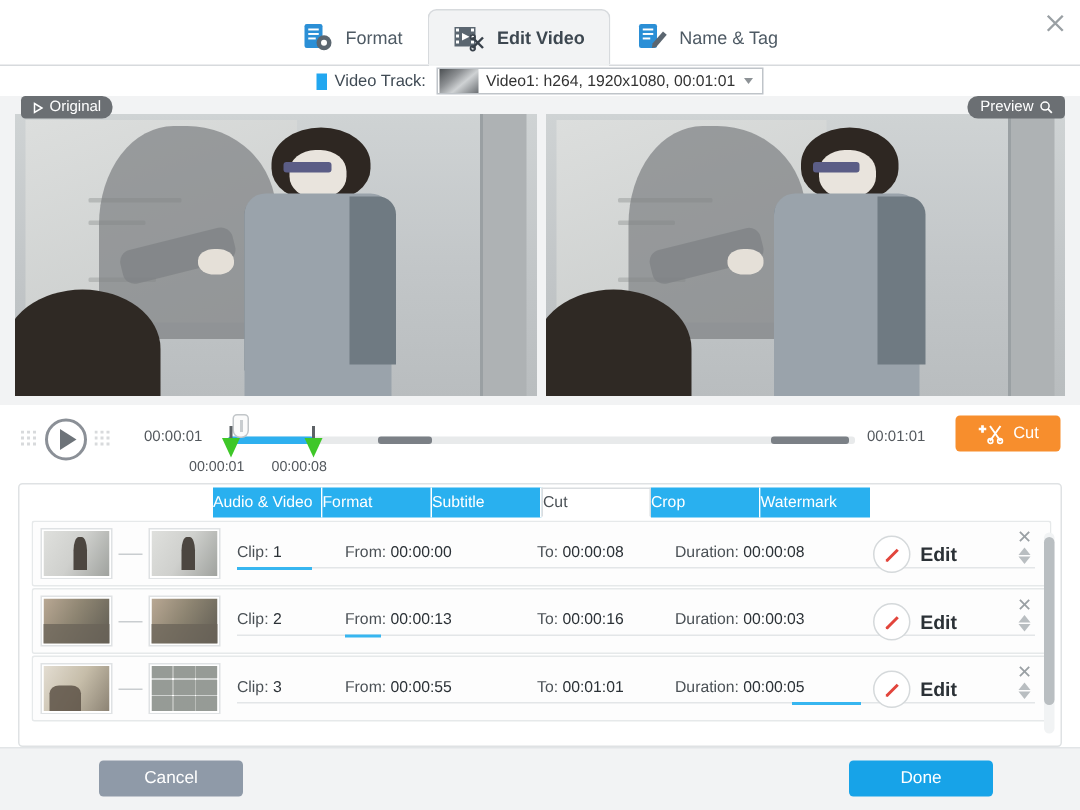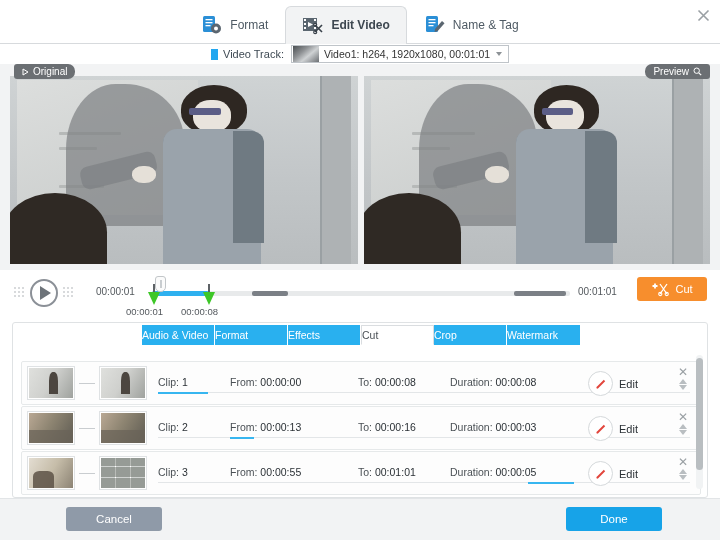--- a/index.html
+++ b/index.html
@@ -227,21 +227,21 @@
   .subtab {
     width: 73px; height: 20px; display: flex; align-items: center; justify-content: flex-start;
     font-size: 10.5px; color: #fff; background: #29b0ef; cursor: pointer;
     border-right: 1px solid #ffffff;
   }
   .subtab:last-child { border-right: none; }
   .subtab.active { background: #ffffff; color: #4a5055; border: 1px solid #dadde0; border-bottom-color:#fff; }
 
   
   .cliplist {
-    position: absolute; left: 8px; top: 38px; width: 680px; height: 138px;
+    position: absolute; left: 8px; top: 24px; width: 680px; height: 138px;
     overflow: hidden;
   }
   .cliprow {
     position: relative; height: 44px; margin-bottom: 1px;
     background: #fdfdfd; border: 1px solid #e6e9ea; border-radius: 2px;
     display: flex; align-items: center;
   }
   .thumbs { display: flex; align-items: center; gap: 0; margin-left: 6px; }
   .thumb {
     width: 46px; height: 32px; border: 1px solid #ffffff;
@@ -264,21 +264,21 @@
 
   .editbtn {
     position: absolute; right: 62px; top: 9px;
     display: flex; align-items: center; gap: 6px; cursor: pointer;
   }
   .editcircle {
     width: 25px; height: 25px; border-radius: 50%;
     border: 1px solid #d5d9db; background: #fff;
     display: flex; align-items: center; justify-content: center;
   }
-  .editlabel { font-size: 11px; color: #2b3136; font-weight: normal; }
+  .editlabel { font-size: 13px; color: #2b3136; font-weight: bold; }
 
   .rowctl {
     position: absolute; right: 8px; top: 4px; width: 18px;
     display: flex; flex-direction: column; align-items: center; gap: 1px;
   }
   .xmark { font-size: 12px; color: #9aa0a4; line-height: 12px; cursor: pointer; }
   .tri-up { width:0;height:0;border-left:4px solid transparent;border-right:4px solid transparent;border-bottom:5px solid #b9bec1; cursor:pointer;}
   .tri-dn { width:0;height:0;border-left:4px solid transparent;border-right:4px solid transparent;border-top:5px solid #b9bec1; cursor:pointer;}
 
   .scrollbar {
@@ -514,21 +514,21 @@
   <div class="panel">
 
     <div class="subtabs">
       <div class="subtab">
           <span>Audio &amp; Video</span>
         </div>
       <div class="subtab">
           <span>Format</span>
         </div>
       <div class="subtab">
-          <span>Effects</span>
+          <span>Subtitle</span>
         </div>
       <div class="subtab active">
           <span>Cut</span>
         </div>
       <div class="subtab">
           <span>Crop</span>
         </div>
       <div class="subtab">
           <span>Watermark</span>
         </div>

